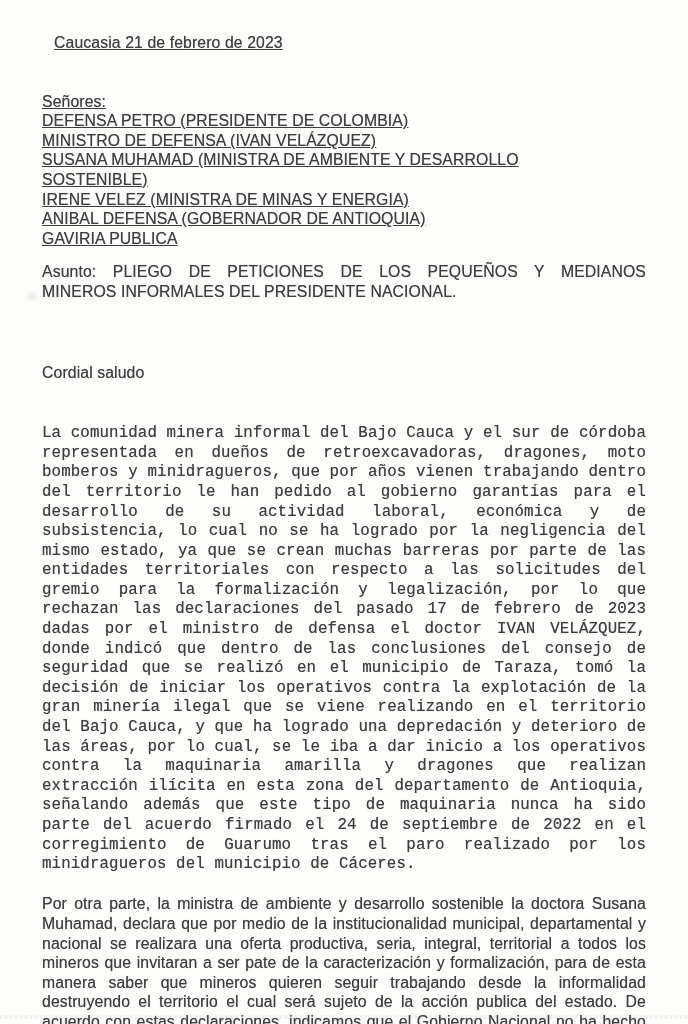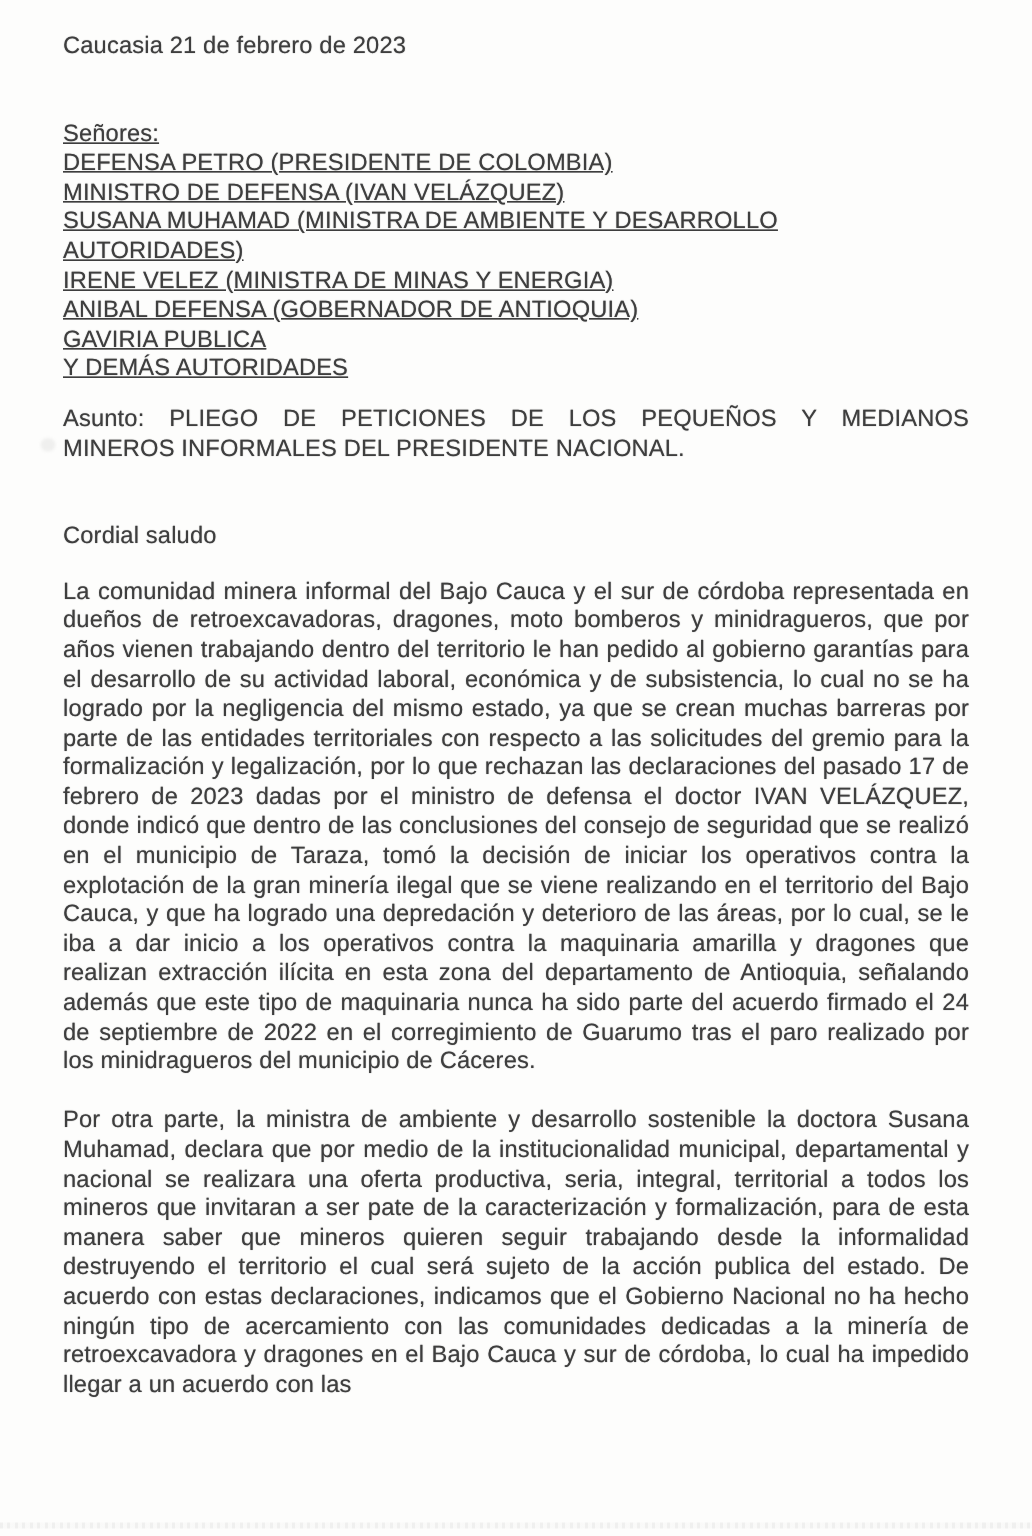--- a/index.html
+++ b/index.html
@@ -21,45 +21,47 @@
     left: 42px;
     top: 21px;
     width: 604px;
     font-size: 15.8px;
     line-height: 19.6px;
     letter-spacing: 0.1px;
     text-shadow: 0 0 0.7px rgba(62,62,62,0.65);
     filter: blur(0.22px);
   }
   .date-line {
-    margin: 0;
+    margin: 12px;
+    text-decoration: underline;
   }
   .recipients {
     margin-top: 39px;
     text-decoration: underline;
   }
   .recipients div {
     white-space: nowrap;
   }
   .subject {
     margin-top: 14px;
   }
   .subject-line-1 {
     text-align: justify;
     text-align-last: justify;
   }
   .salutation {
-    margin-top: 39px;
+    margin-top: 61px;
   }
   .body-paragraph {
     text-align: justify;
     hyphens: none;
   }
   .para-1 {
-    margin-top: 17px;
+    margin-top: 42px;
+    font-family: Liberation Mono, monospace;
   }
   .para-2 {
     margin-top: 19.6px;
   }
   
   .scan-edge {
     position: absolute;
     left: 0;
     right: 0;
     bottom: 5px;
@@ -89,25 +91,24 @@
 <div class="page">
   <div class="content">
 
     <div class="date-line">Caucasia 21 de febrero de 2023</div>
 
     <div class="recipients">
       <div>Señores:</div>
       <div>DEFENSA PETRO (PRESIDENTE DE COLOMBIA)</div>
       <div>MINISTRO DE DEFENSA (IVAN VELÁZQUEZ)</div>
       <div>SUSANA MUHAMAD (MINISTRA DE AMBIENTE Y DESARROLLO</div>
-      <div>AUTORIDADES)</div>
+      <div>SOSTENIBLE)</div>
       <div>IRENE VELEZ (MINISTRA DE MINAS Y ENERGIA)</div>
       <div>ANIBAL DEFENSA (GOBERNADOR DE ANTIOQUIA)</div>
       <div>GAVIRIA PUBLICA</div>
-      <div>Y DEMÁS AUTORIDADES</div>
     </div>
 
     <div class="subject">
       <div class="subject-line-1">Asunto: PLIEGO DE PETICIONES DE LOS PEQUEÑOS Y MEDIANOS</div>
       <div class="subject-line-2">MINEROS INFORMALES DEL PRESIDENTE NACIONAL.</div>
     </div>
 
     <div class="salutation">Cordial saludo</div>
 
     <div class="body-paragraph para-1">La comunidad minera informal del Bajo Cauca y el sur de córdoba representada en dueños de retroexcavadoras, dragones, moto bomberos y minidragueros, que por años vienen trabajando dentro del territorio le han pedido al gobierno garantías para el desarrollo de su actividad laboral, económica y de subsistencia, lo cual no se ha logrado por la negligencia del mismo estado, ya que se crean muchas barreras por parte de las entidades territoriales con respecto a las solicitudes del gremio para la formalización y legalización, por lo que rechazan las declaraciones del pasado 17 de febrero de 2023 dadas por el ministro de defensa el doctor IVAN VELÁZQUEZ, donde indicó que dentro de las conclusiones del consejo de seguridad que se realizó en el municipio de Taraza, tomó la decisión de iniciar los operativos contra la explotación de la gran minería ilegal que se viene realizando en el territorio del Bajo Cauca, y que ha logrado una depredación y deterioro de las áreas, por lo cual, se le iba a dar inicio a los operativos contra la maquinaria amarilla y dragones que realizan extracción ilícita en esta zona del departamento de Antioquia, señalando además que este tipo de maquinaria nunca ha sido parte del acuerdo firmado el 24 de septiembre de 2022 en el corregimiento de Guarumo tras el paro realizado por los minidragueros del municipio de Cáceres.</div>

